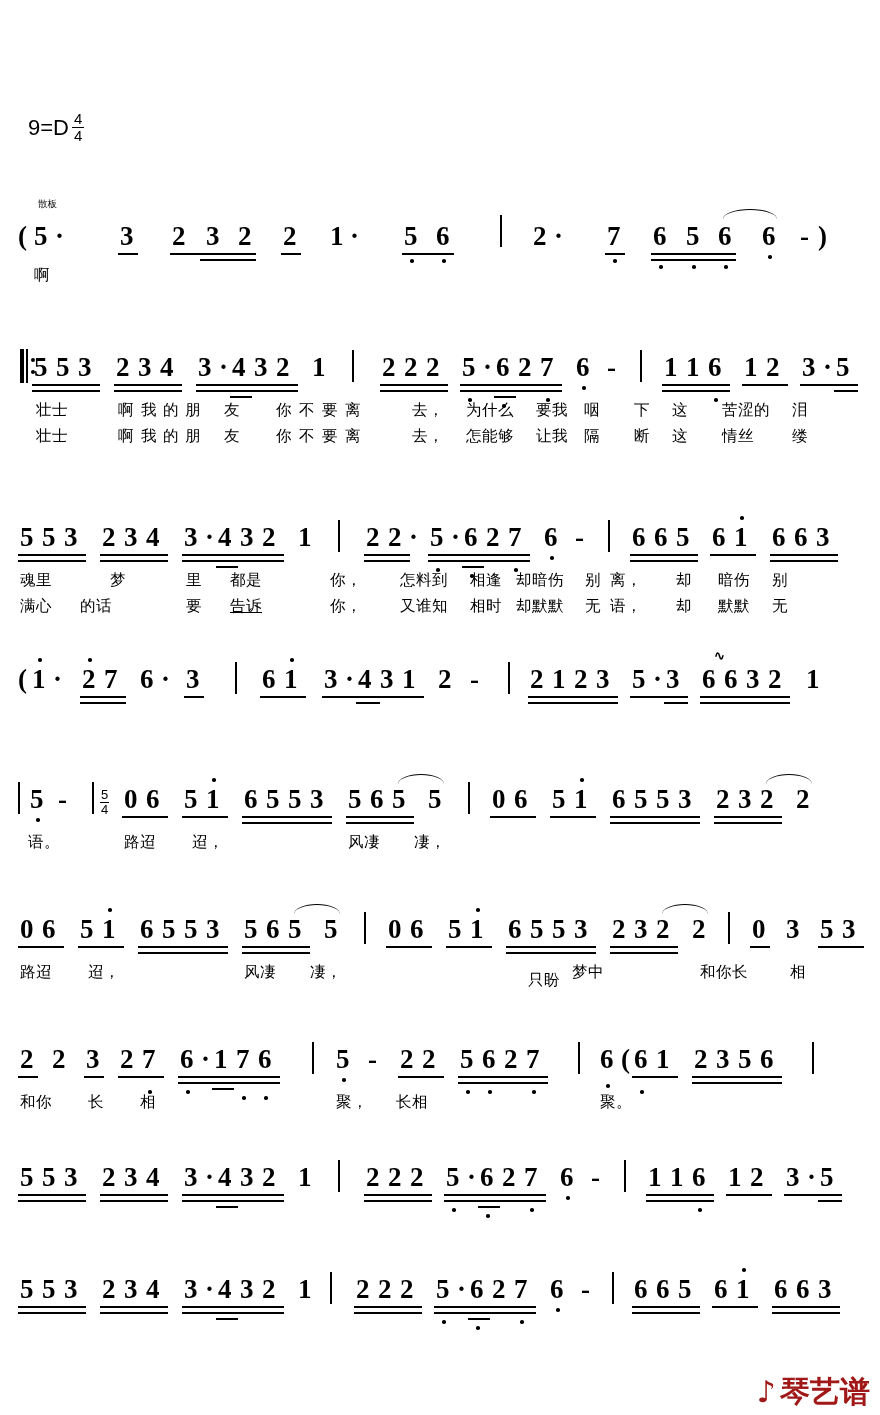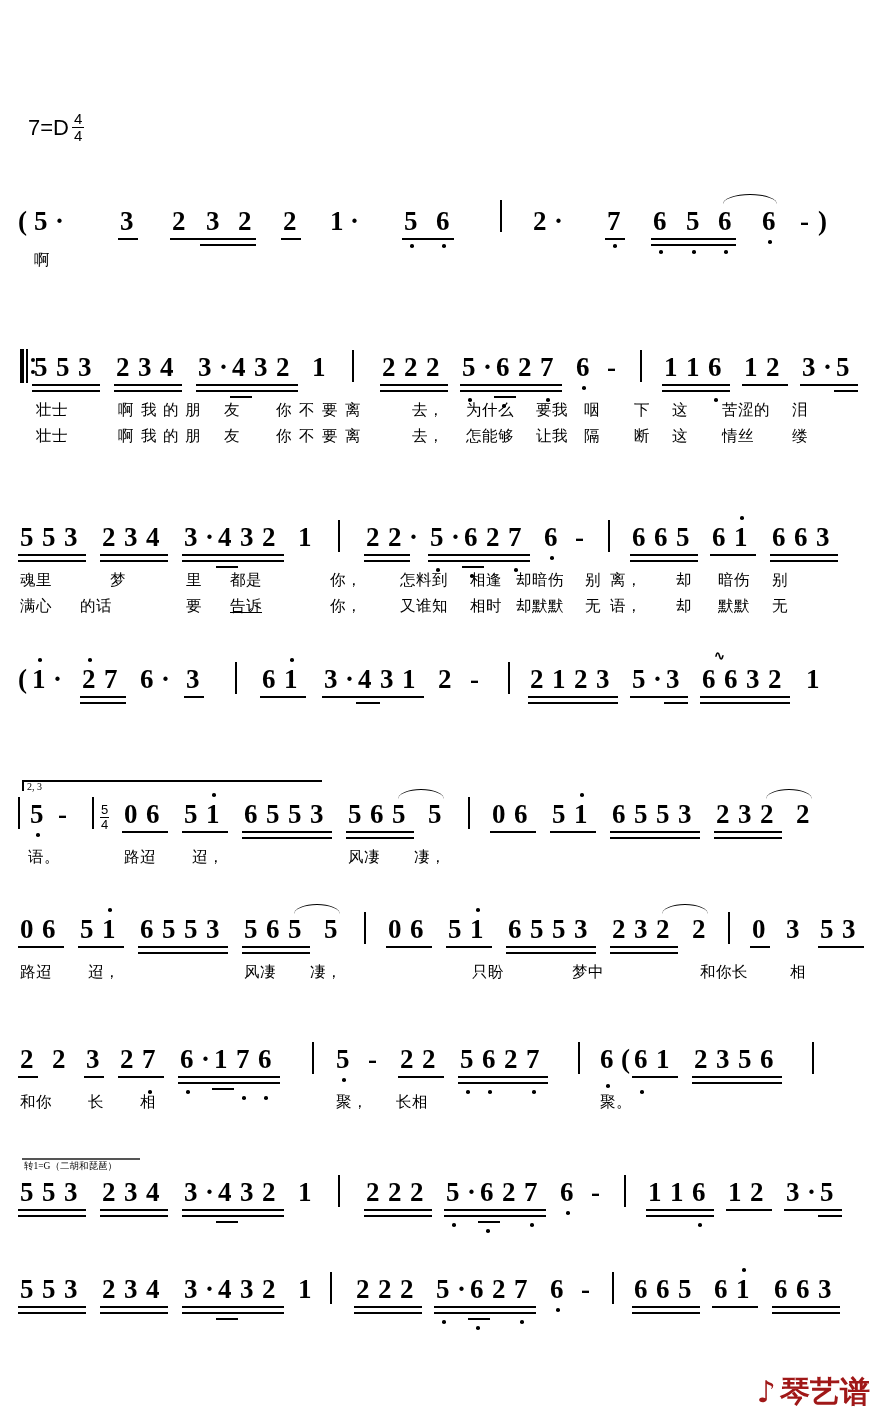--- a/index.html
+++ b/index.html
@@ -139,28 +139,31 @@
   }
 </style>
 </head>
 <body>
 
 <div class="sheet">
 
 
 
   <div class="keysig">
-    <span>7=D</span>
+    <span>9=D</span>
     <span class="frac">
       <span class="num">4</span>
       <span class="den">4</span>
     </span>
   </div>
 
   <div class="system" style="top:198px;">
+    <div class="mark">
+      <span class="mk" style="left:38px;top:0;">散板</span>
+    </div>
     <div class="notes">
       <span class="n" style="left:18px;top:8px;">(</span>
       <span class="n" style="left:34px;top:8px;">5</span>
       <span class="n" style="left:55px;top:8px;">·</span>
       <span class="n" style="left:120px;top:8px;">3</span>
         <span class="beam" style="left:118px;top:40px;width:20px;"></span>
       <span class="n" style="left:172px;top:8px;">2</span>
       <span class="n" style="left:206px;top:8px;">3</span>
       <span class="n" style="left:238px;top:8px;">2</span>
       <span class="beam" style="left:170px;top:40px;width:86px;"></span>
@@ -490,27 +493,20 @@
       <span class="n" style="left:746px;top:4px;">3</span>
       <span class="n" style="left:768px;top:4px;">2</span>
       <span class="beam" style="left:700px;top:36px;width:90px;"></span>
       <span class="beam2" style="left:700px;top:42px;width:90px;"></span>
 
       <span class="n" style="left:806px;top:4px;">1</span>
     </div>
   </div>
 
   <div class="system" style="top:780px;">
-    <div class="mark">
-      <span class="ending" style="left:22px;top:0;">
-        <span class="hline" style="left:0;width:300px;"></span>
-        <span class="vline" style="left:0;"></span>
-        <span class="lbl" style="left:5px;">2, 3</span>
-      </span>
-    </div>
     <div class="notes">
       <span class="bar" style="left:18px;"></span>
       <span class="n" style="left:30px;top:4px;">5</span>
         <span class="dot" style="left:36px;top:38px;"></span>
       <span class="n" style="left:58px;top:4px;">-</span>
       <span class="bar" style="left:92px;"></span>
 
       <span class="tsig" style="left:100px;top:8px;">
         <span class="num">5</span>
           <span class="den">4</span>
@@ -637,21 +633,21 @@
 
       <span class="n" style="left:820px;top:4px;">5</span>
       <span class="n" style="left:842px;top:4px;">3</span>
       <span class="beam" style="left:818px;top:36px;width:46px;"></span>
     </div>
     <div class="lyric">
       <span class="lw" style="left:20px;">路迢</span>
       <span class="lw" style="left:88px;">迢，</span>
       <span class="lw" style="left:244px;">风凄</span>
       <span class="lw" style="left:310px;">凄，</span>
-      <span class="lw" style="left:472px;">只盼</span>
+      <span class="lw" style="left:528px;margin-top:8px;">只盼</span>
       <span class="lw" style="left:572px;">梦中</span>
       <span class="lw" style="left:700px;">和你长</span>
       <span class="lw" style="left:790px;">相</span>
     </div>
   </div>
 
   <div class="system" style="top:1040px;">
     <div class="notes">
       <span class="n" style="left:20px;top:4px;">2</span>
         <span class="beam" style="left:18px;top:36px;width:20px;"></span>
@@ -718,24 +714,20 @@
       <span class="lw" style="left:20px;">和你</span>
       <span class="lw" style="left:88px;">长</span>
       <span class="lw" style="left:140px;">相</span>
       <span class="lw" style="left:336px;">聚，</span>
       <span class="lw" style="left:396px;">长相</span>
       <span class="lw" style="left:600px;">聚。</span>
     </div>
   </div>
 
   <div class="system" style="top:1158px;">
-    <div class="mark">
-      <span class="markrule" style="left:22px;top:0;width:118px;"></span>
-      <span class="mk" style="left:24px;top:2px;">转1=G（二胡和琵琶）</span>
-    </div>
     <div class="notes">
       <span class="n" style="left:20px;top:4px;">5</span>
       <span class="n" style="left:42px;top:4px;">5</span>
       <span class="n" style="left:64px;top:4px;">3</span>
       <span class="beam" style="left:18px;top:36px;width:68px;"></span>
       <span class="beam2" style="left:18px;top:42px;width:68px;"></span>
 
       <span class="n" style="left:102px;top:4px;">2</span>
       <span class="n" style="left:124px;top:4px;">3</span>
       <span class="n" style="left:146px;top:4px;">4</span>

